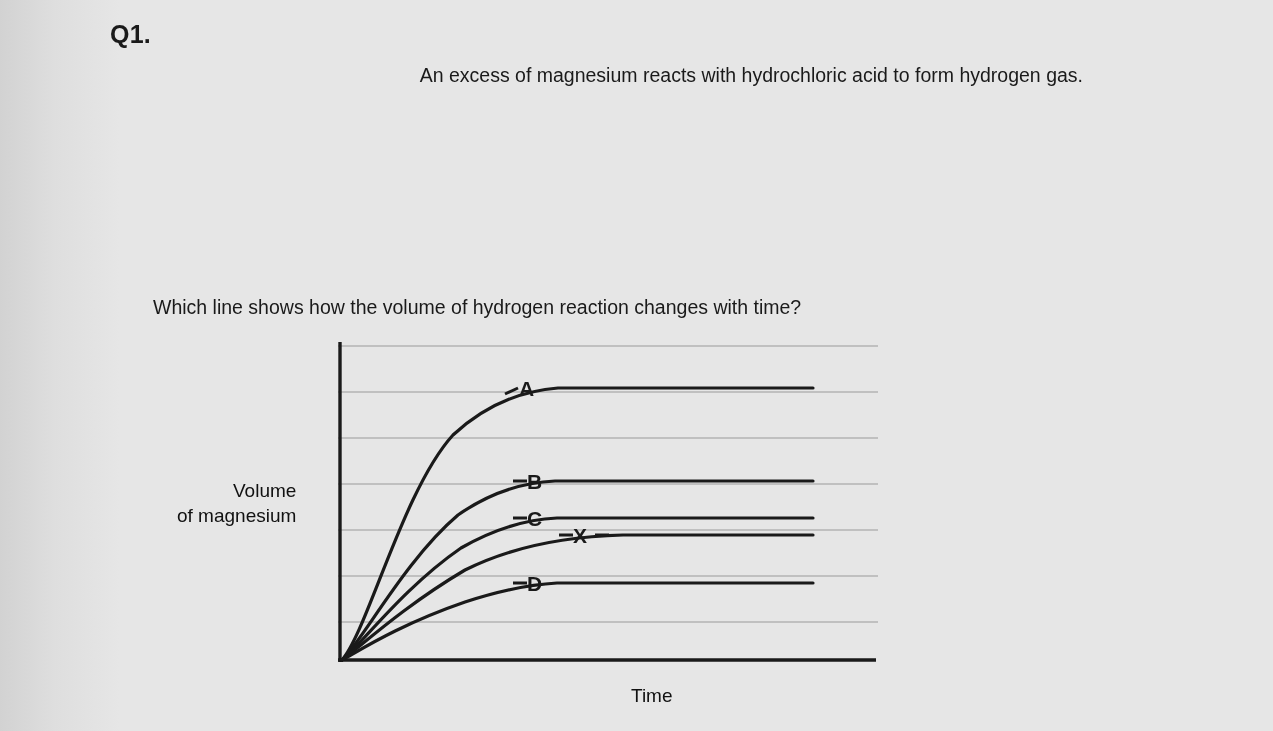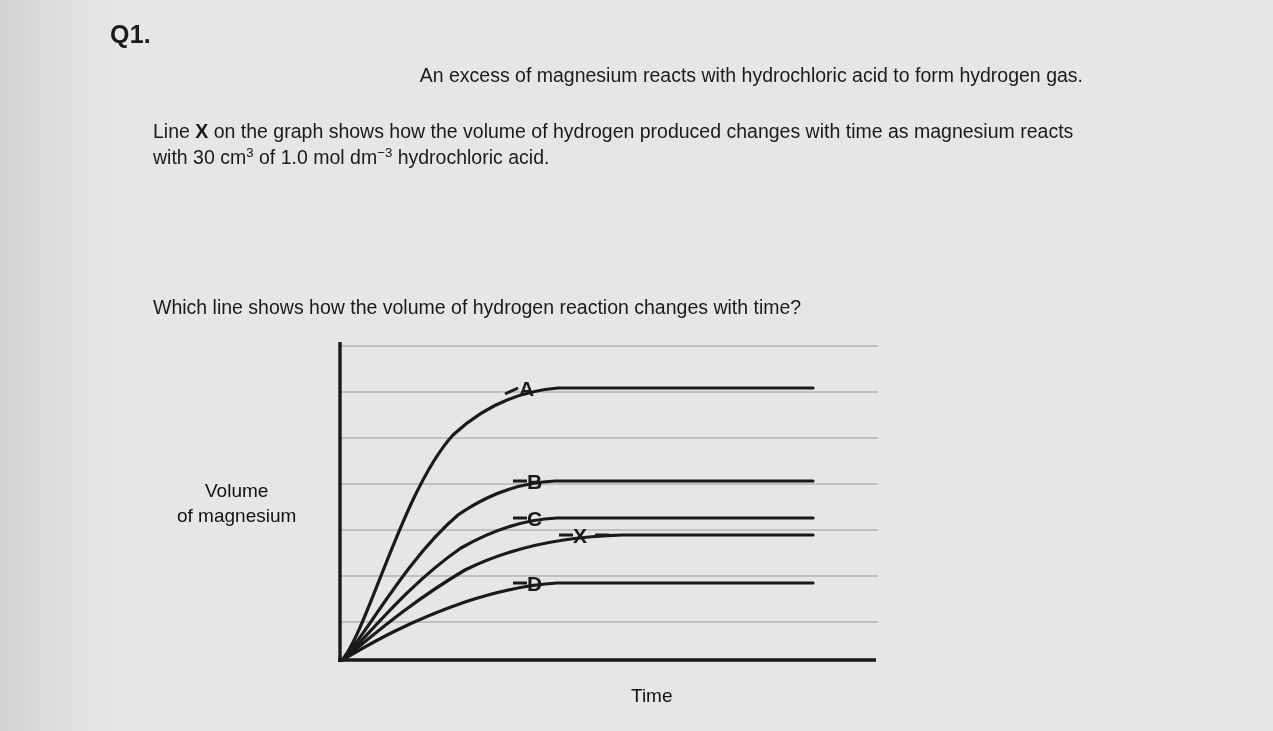--- a/index.html
+++ b/index.html
@@ -60,21 +60,21 @@
     top: 330px;
     width: 930px;
     height: 380px;
   }
   .axis-label-y {
     position: absolute;
     left: 24px;
     top: 148px;
     font-size: 19px;
     line-height: 25px;
-    text-align: center;
+    text-align: right;
     color: #111;
   }
   .axis-label-x {
     position: absolute;
     left: 478px;
     top: 355px;
     font-size: 19px;
     color: #111;
   }
   svg.graph {
@@ -111,21 +111,20 @@
 <body>
 
 <div class="page-gradient"></div>
 
 <div class="page">
 
   <div class="q-number">Q1.</div>
 
   <div class="body-text p1">An excess of magnesium reacts with hydrochloric acid to form hydrogen gas.</div>
 
-  <div class="body-text p2"><span>Line </span><span class="bold">X</span><span> on the graph shows how the volume of hydrogen produced changes with time as magnesium reacts with 30 cm</span><sup>3</sup><span> of 1.0 mol dm</span><sup>−3</sup><span> hydrochloric acid.</span></div>
 
 
   <div class="body-text p4">Which line shows how the volume of hydrogen reaction changes with time?</div>
 
   <div class="graph-wrap">
 
     <div class="axis-label-y">
       <div>Volume</div>
       <div>of magnesium</div>
     </div>

